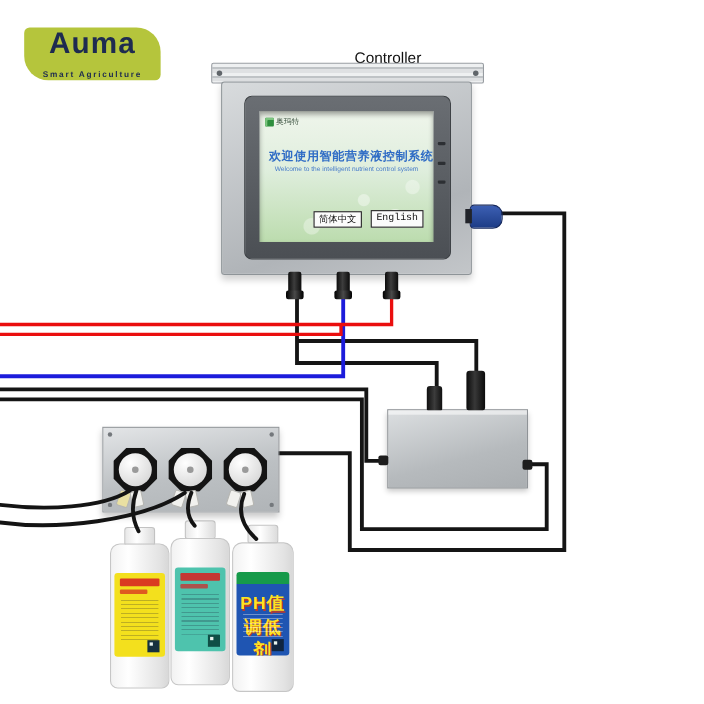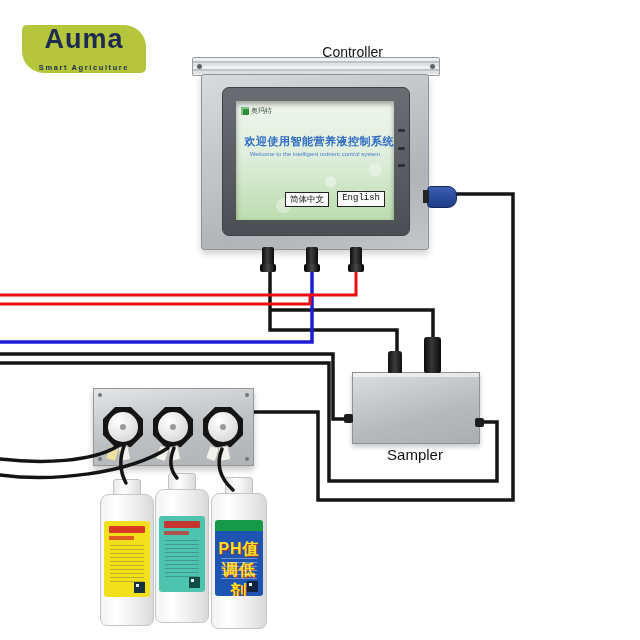--- a/index.html
+++ b/index.html
@@ -151,21 +151,20 @@
   <div class="side-gland"></div>
   <div class="bot-conn bc1"></div>
   <div class="bot-conn bc2"></div>
   <div class="bot-conn bc3"></div>
 
   <div class="sampler"></div>
   <div class="s-conn-small"></div>
   <div class="s-conn-big"></div>
   <div class="s-nub l"></div>
   <div class="s-nub r"></div>
-  <div class="label-sampler">Sampler</div>
 
   <div class="pump">
     <span class="pscrew" style="left:4px;top:4px"></span>
     <span class="pscrew" style="right:4px;top:4px"></span>
     <span class="pscrew" style="left:4px;bottom:4px"></span>
     <span class="pscrew" style="right:4px;bottom:4px"></span>
     <div class="head h1"></div>
     <div class="head h2"></div>
     <div class="head h3"></div>
     <span class="fit y" style="left:13px;transform:rotate(18deg)"></span>

